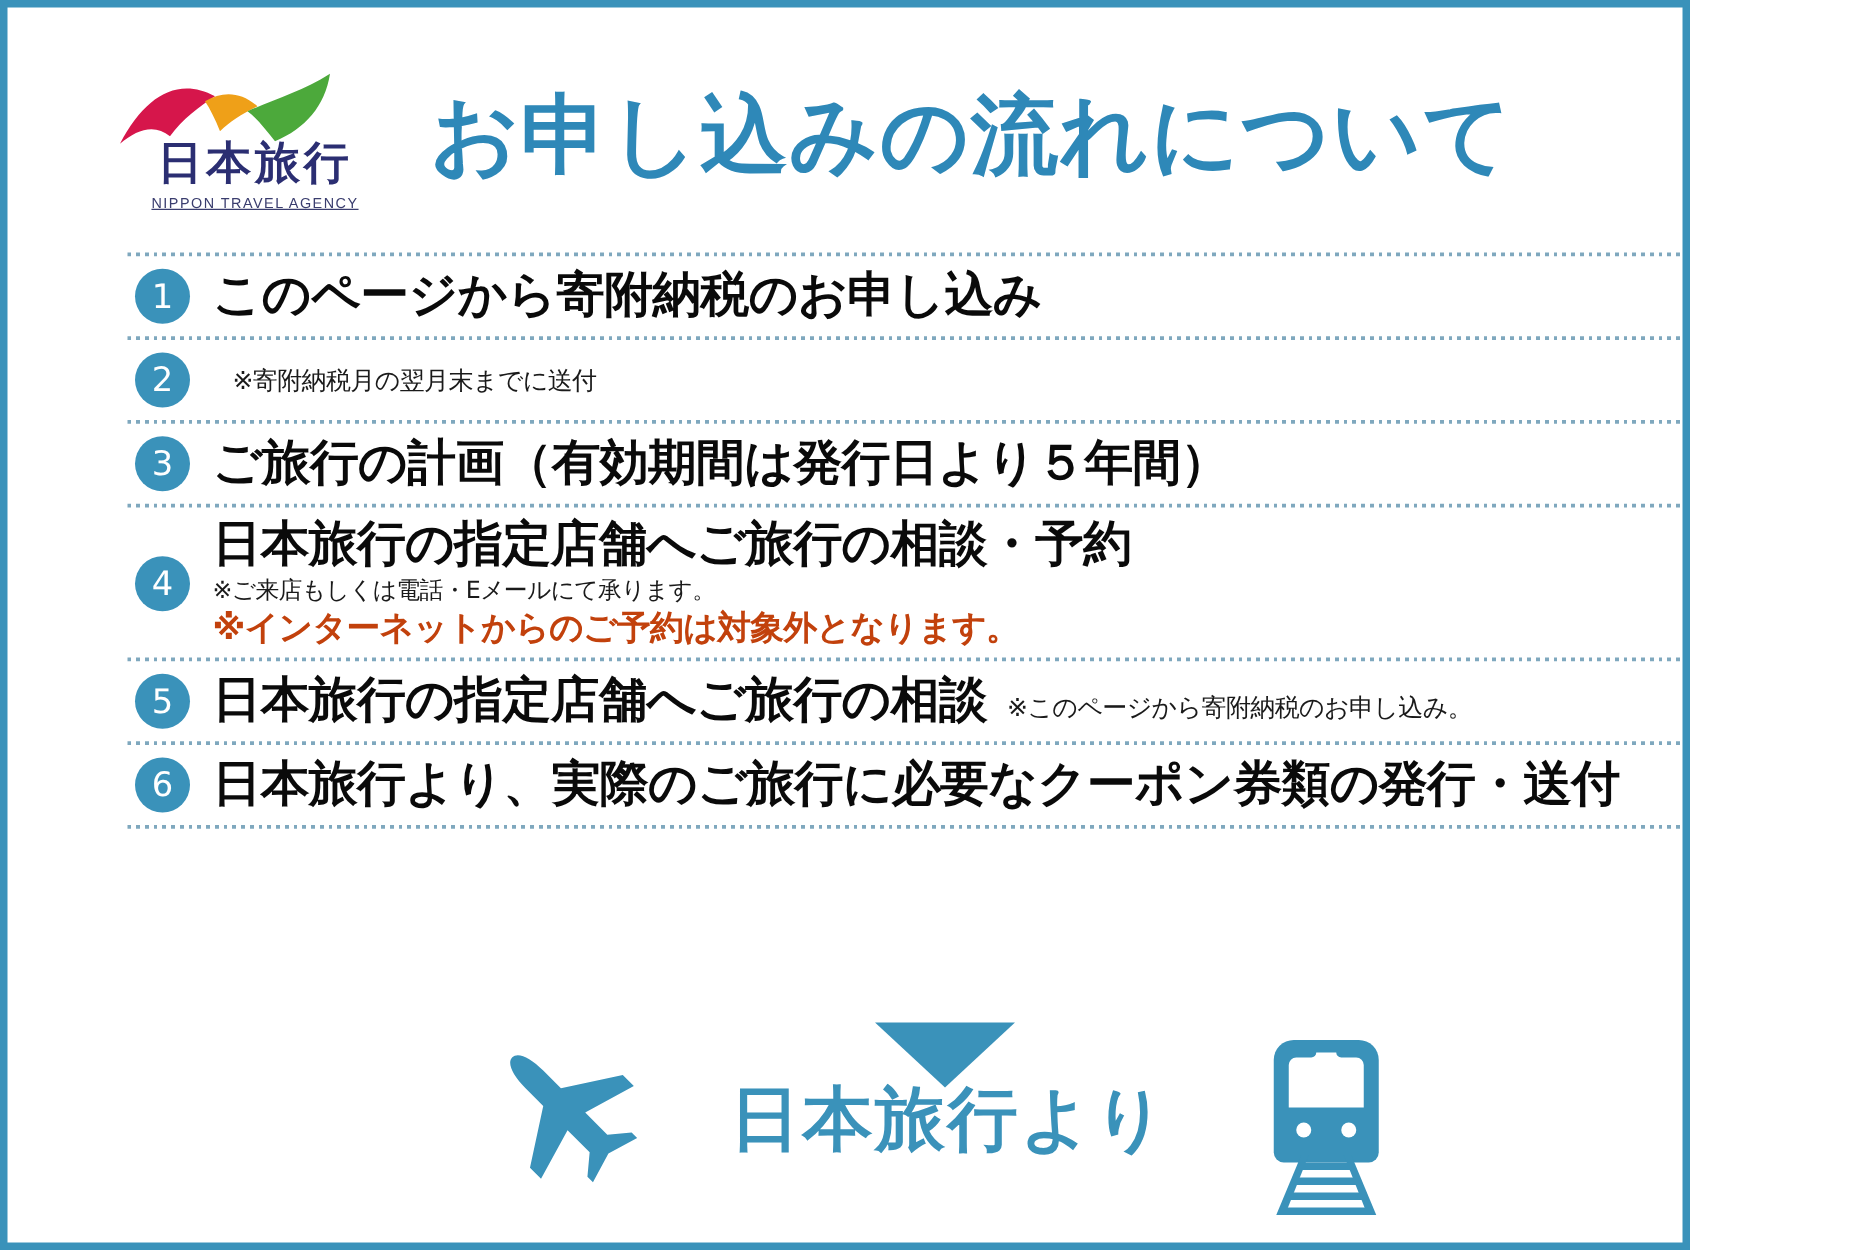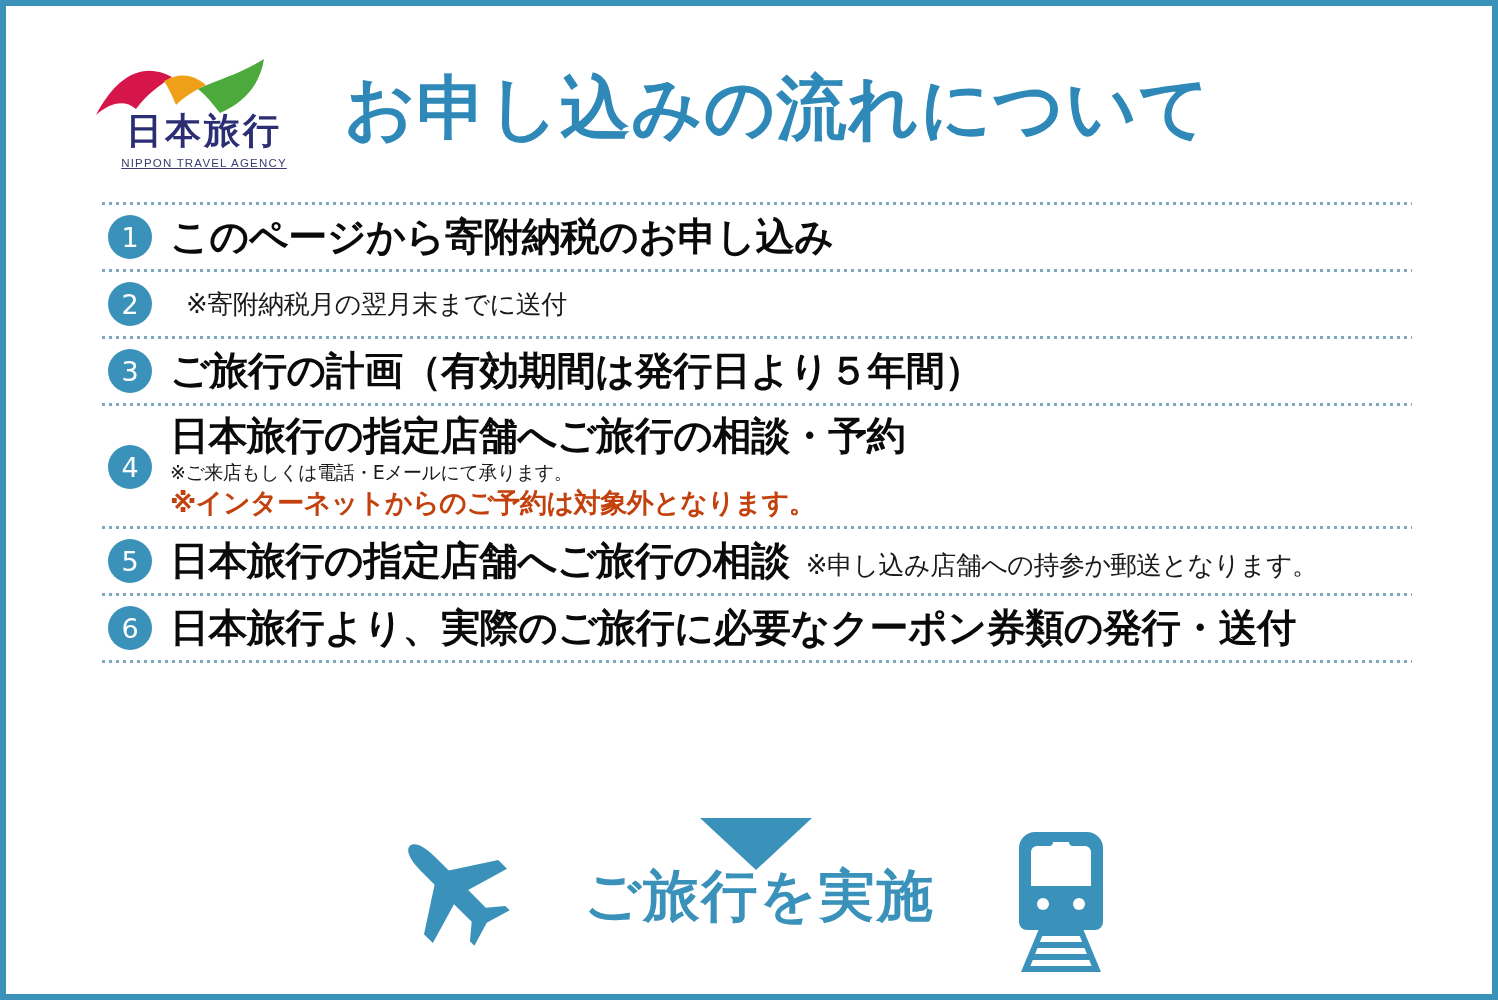--- a/index.html
+++ b/index.html
@@ -7,21 +7,21 @@
     margin: 0;
     padding: 0;
     background: #ffffff;
   }
   body {
     font-family: "Liberation Sans", "DejaVu Sans", sans-serif;
   }
 
   #flyer {
     position: relative;
-    width: 1498px;
+    width: 1352px;
     height: 1000px;
     box-sizing: border-box;
     background: #ffffff;
     border: 6px solid #3A92BA;
     overflow: hidden;
   }
 
   
   .header {
     position: absolute;
@@ -139,21 +139,21 @@
     font-family: "DejaVu Sans", sans-serif;
     font-weight: 700;
     font-size: 39px;
     color: #0A0A0A;
     line-height: 1.12;
     letter-spacing: -0.5px;
   }
 
   .step-note {
     font-family: "DejaVu Sans", sans-serif;
-    font-size: 26px;
+    font-size: 20px;
     font-weight: 400;
     color: #1A1A1A;
     margin-left: 16px;
     letter-spacing: -0.5px;
     white-space: nowrap;
   }
 
   .sub-note {
     font-family: "DejaVu Sans", sans-serif;
     font-size: 19px;
@@ -283,21 +283,21 @@
       </div>
     </div>
 
     <div class="divider"></div>
 
     <div class="step">
       <div class="step-num">5</div>
       <div class="step-body">
         <div class="step-main">
           <span class="step-title">日本旅行の指定店舗へご旅行の相談</span>
-          <span class="step-note">※申し込み店舗への持参か郵送となります。</span>
+          <span class="step-note">※このページから寄附納税のお申し込み。</span>
         </div>
       </div>
     </div>
 
     <div class="divider"></div>
 
     <div class="step">
       <div class="step-num">6</div>
       <div class="step-body">
         <div class="step-main">
@@ -310,21 +310,21 @@
   </div>
 
   <svg class="plane" viewBox="0 0 100 100">
     <g transform="rotate(-45 50 50)">
       <path d="M50,4 C55,4 58,12 58,24 L58,40 L92,62 L92,72 L58,62 L58,82 L70,92 L70,97 L50,91 L30,97 L30,92 L42,82 L42,62 L8,72 L8,62 L42,40 L42,24 C42,12 45,4 50,4 Z" fill="#3A92BA"></path>
     </g>
   </svg>
 
   <div class="triangle"></div>
 
-  <div class="footer-text">ご旅行を実施</div>
+  <div class="footer-text">日本旅行より</div>
 
   <svg class="train" viewBox="0 0 120 150">
     <path d="M34,6 h52 a16,16 0 0 1 16,16 v74 a8,8 0 0 1 -8,8 h-68 a8,8 0 0 1 -8,-8 v-74 a16,16 0 0 1 16,-16 z" fill="#3A92BA"></path>
     <path d="M30,26 a6,6 0 0 1 6,-6 h12 a4,4 0 0 0 4,-4 h16 a4,4 0 0 0 4,4 h12 a6,6 0 0 1 6,6 v34 h-60 z" fill="#ffffff"></path>
     <circle cx="42" cy="78" r="6" fill="#ffffff"></circle>
     <circle cx="78" cy="78" r="6" fill="#ffffff"></circle>
     <path d="M40,98 L20,146 L27,146 L46,98 Z" fill="#3A92BA"></path>
     <path d="M80,98 L100,146 L93,146 L74,98 Z" fill="#3A92BA"></path>
     <rect x="38" y="104" width="44" height="6" fill="#3A92BA"></rect>
     <rect x="33" y="116" width="54" height="6" fill="#3A92BA"></rect>

